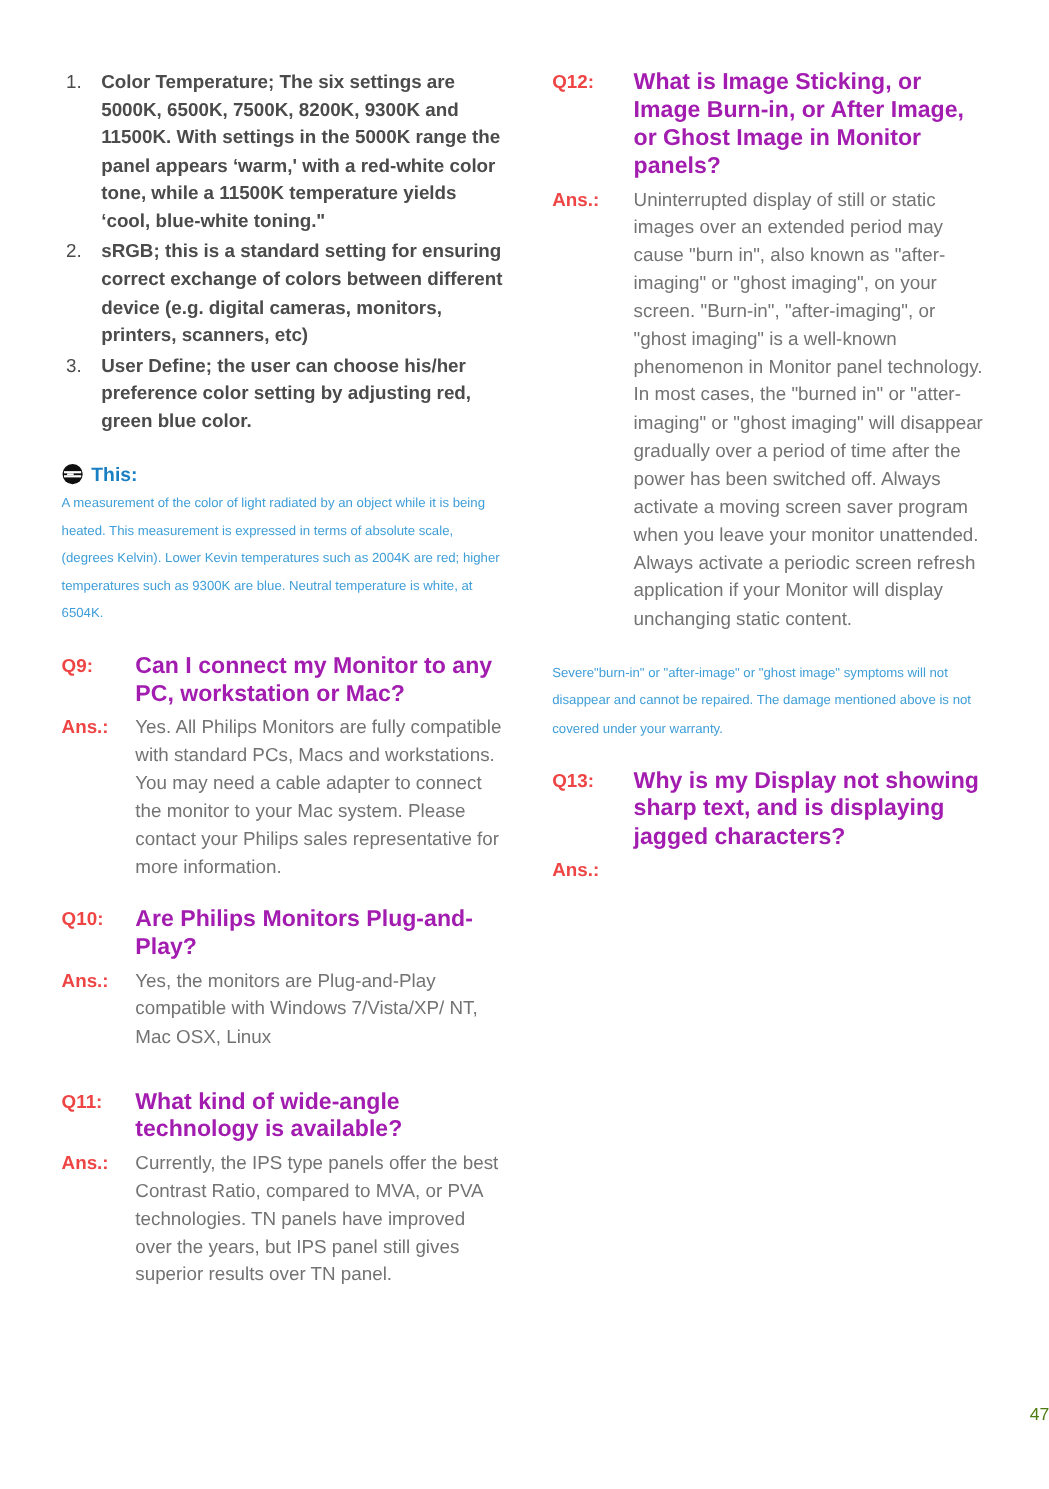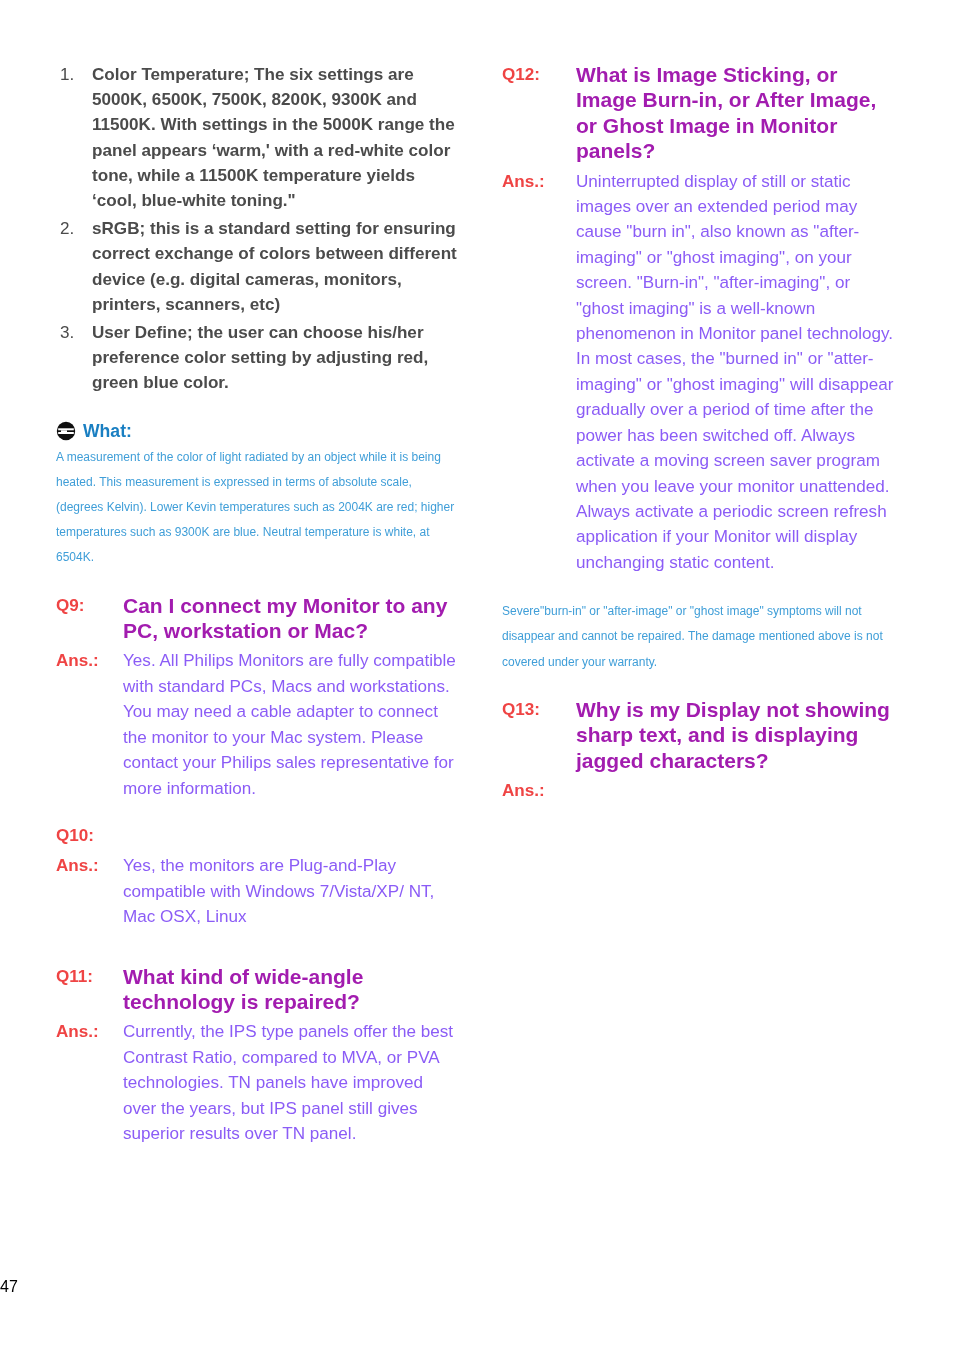--- a/index.html
+++ b/index.html
@@ -94,38 +94,38 @@
   }
   .qa-q .qa-content {
     font-weight: bold;
     color: #a21caf;
     font-size: 21px;
     line-height: 25.4px;
   }
   .qa-a { margin-top: 5px; }
   .qa-a .qa-content {
     font-weight: normal;
-    color: #8b5cf6;
+    color: #737373;
     font-size: 17.1px;
     line-height: 25.4px;
   }
   .qa-content { flex: 1 1 auto; }
   .qa-right .qa-label { flex: 0 0 74px; width: 74px; }
 
   .spacer-sm { height: 12px; }
 
   
   .page-number {
     position: absolute;
     left: 0;
     right: 0;
     top: 1278px;
-    text-align: left;
+    text-align: right;
     font-size: 16px;
-    color: #000000;
+    color: #4d7c0f;
   }
 </style>
 </head>
 <body>
 
 <div class="page">
 
   <div class="columns">
 
     <div class="col col-left">
@@ -148,52 +148,53 @@
       <div class="callout">
         <div class="callout-head">
           <span>
             <svg class="icon-svg" width="20" height="20" viewBox="0 0 20 20" aria-hidden="true">
               <circle cx="10" cy="10" r="9.2" fill="#0f0f0f"></circle>
               <rect x="2.2" y="7.3" width="15.6" height="2.0" fill="#ffffff"></rect>
               <rect x="2.2" y="11.0" width="15.6" height="2.0" fill="#ffffff"></rect>
               <rect x="5.0" y="9.3" width="6.0" height="1.7" fill="#ffffff"></rect>
             </svg>
           </span>
-          <span class="callout-title">What:</span>
+          <span class="callout-title">This:</span>
         </div>
         <div class="callout-body">A measurement of the color of light radiated by an object while it is being heated. This measurement is expressed in terms of absolute scale, (degrees Kelvin). Lower Kevin temperatures such as 2004K are red; higher temperatures such as 9300K are blue. Neutral temperature is white, at 6504K.</div>
       </div>
 
       <div class="qa">
         <div class="qa-row qa-q">
           <span class="qa-label">Q9:</span>
           <span class="qa-content">Can I connect my Monitor to any PC, workstation or Mac?</span>
         </div>
         <div class="qa-row qa-a">
           <span class="qa-label">Ans.:</span>
           <span class="qa-content">Yes. All Philips Monitors are fully compatible with standard PCs, Macs and workstations. You may need a cable adapter to connect the monitor to your Mac system. Please contact your Philips sales representative for more information.</span>
         </div>
       </div>
 
       <div class="qa">
         <div class="qa-row qa-q">
           <span class="qa-label">Q10:</span>
+          <span class="qa-content">Are Philips Monitors Plug-and- Play?</span>
         </div>
         <div class="qa-row qa-a">
           <span class="qa-label">Ans.:</span>
           <span class="qa-content">Yes, the monitors are Plug-and-Play compatible with Windows 7/Vista/XP/ NT, Mac OSX, Linux</span>
         </div>
       </div>
 
       <div class="spacer-sm"></div>
 
       <div class="qa">
         <div class="qa-row qa-q">
           <span class="qa-label">Q11:</span>
-          <span class="qa-content">What kind of wide-angle technology is repaired?</span>
+          <span class="qa-content">What kind of wide-angle technology is available?</span>
         </div>
         <div class="qa-row qa-a">
           <span class="qa-label">Ans.:</span>
           <span class="qa-content">Currently, the IPS type panels offer the best Contrast Ratio, compared to MVA, or PVA technologies.  TN panels have improved over the years, but IPS panel still gives superior results over TN panel.</span>
         </div>
       </div>
 
     </div>
 
     <div class="col col-right">

